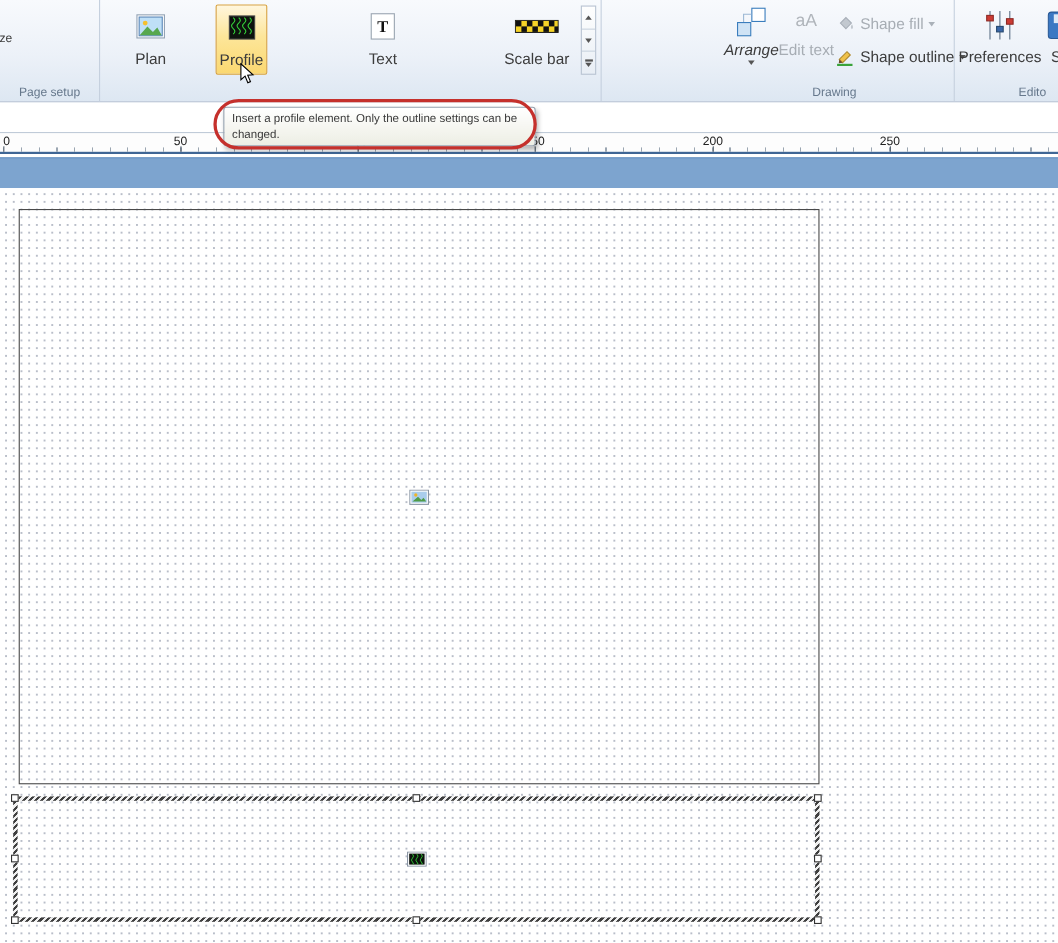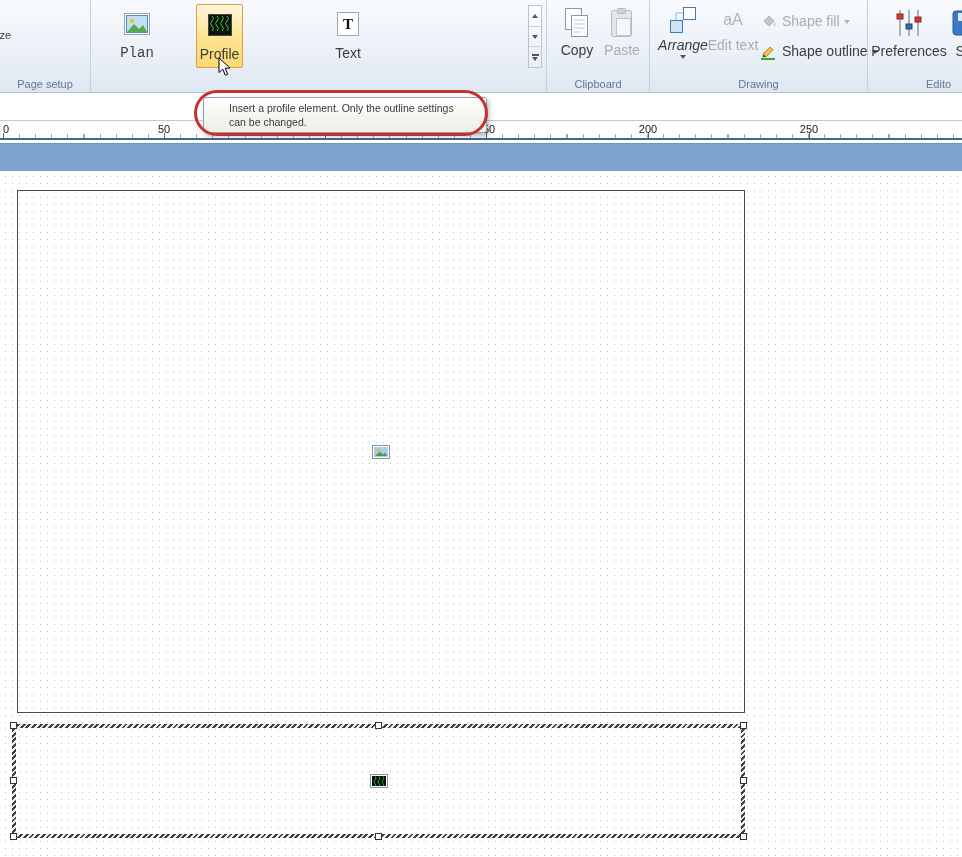--- a/index.html
+++ b/index.html
@@ -75,21 +75,21 @@
     position: absolute; left: 12px; top: 553px; width: 733px; height: 114px;
     border: 4px solid #555;
     border-image: repeating-linear-gradient(135deg, #3f3f3f 0 2px, #efefef 2px 4px) 4;
   }
   .handle {
     position: absolute; width: 7px; height: 7px; background: #fff; border: 1px solid #333;
   }
   .center-icon { position: absolute; left: 50%; top: 50%; transform: translate(-50%, -50%); line-height: 0; }
   
   .tooltip {
-    position: absolute; left: 203px; top: 97px; width: 284px; padding: 3px 25px;
+    position: absolute; left: 203px; top: 97px; width: 284px; padding: 3px 7px;
     font-size: 10.5px; color: #3a3a3a; line-height: 1.35;
     background: linear-gradient(#ffffff, #edeee4);
     border: 1px solid #94a0ad; border-radius: 3px;
     box-shadow: 2px 3px 5px rgba(0,0,0,.28); z-index: 50;
   }
   .annotation {
     position: absolute; left: 194px; top: 90px; width: 294px; height: 46px;
     border: 3px solid #c5302c; border-radius: 23px; z-index: 60; pointer-events: none;
   }
   .cursor { position: absolute; left: 218px; top: 57px; z-index: 100; pointer-events: none; line-height: 0; }
@@ -99,21 +99,21 @@
 
 <div class="ribbon">
 
   <div class="group" style="left:0;width:91px;">
     <span style="position:absolute;left:-3px;top:29px;">ize</span>
     <div class="group-label">Page setup</div>
   </div>
 
   <div class="group" style="left:91px;width:456px;">
 
-    <div class="bigbtn" style="left:19px;top:4px;width:54px;height:64px;font-family:Liberation Mono, monospace;">
+    <div class="bigbtn" style="left:19px;top:4px;width:54px;height:64px;">
       <span class="iconzone">
         <svg width="28" height="26" viewBox="0 0 28 26">
           <rect x="1.5" y="2.5" width="25" height="21" fill="#fff" stroke="#93a3b5"></rect>
           <rect x="3.5" y="4.5" width="21" height="17" fill="#bfe0f7" stroke="#5b87b8"></rect>
           <circle cx="9" cy="10" r="2.2" fill="#f5c02e"></circle>
           <path d="M4 21 L11 13 L16 18 L20 14 L24 21 Z" fill="#57a84f"></path>
         </svg>
       </span>
       <span class="lbl">Plan</span>
     </div>
@@ -136,59 +136,52 @@
       <span class="iconzone">
         <svg width="24" height="26" viewBox="0 0 24 26">
           <rect x="1.5" y="1.5" width="21" height="23" fill="#fff" stroke="#9aa5b1"></rect>
           <text x="12" y="18" font-size="15" font-family="Liberation Serif, serif" font-weight="bold" fill="#111" text-anchor="middle">T</text>
         </svg>
       </span>
       <span class="lbl">Text</span>
     </div>
 
 
+    <div class="bigbtn" style="left:368px;top:4px;width:58px;height:64px;">
+      <span class="iconzone">
+        <svg width="40" height="12" viewBox="0 0 40 12">
+          <rect x="0.5" y="0.5" width="39" height="11" fill="#f5d327" stroke="#222"></rect>
+          <rect x="1" y="1" width="5" height="5" fill="#111"></rect>
+          <rect x="11" y="1" width="5" height="5" fill="#111"></rect>
+          <rect x="21" y="1" width="5" height="5" fill="#111"></rect>
+          <rect x="31" y="1" width="5" height="5" fill="#111"></rect>
+          <rect x="6" y="6" width="5" height="5" fill="#111"></rect>
+          <rect x="16" y="6" width="5" height="5" fill="#111"></rect>
+          <rect x="26" y="6" width="5" height="5" fill="#111"></rect>
+          <rect x="36" y="6" width="3.5" height="5" fill="#111"></rect>
+        </svg>
+      </span>
+      <span class="lbl">Scale bar</span>
+    </div>
 
     <div class="gallery">
       <div class="cell">
         <span class="caret caret-up"></span>
       </div>
       <div class="cell">
         <span class="caret"></span>
       </div>
       <div class="cell">
         <span class="morebar"></span>
         <span class="caret"></span>
       </div>
     </div>
 
   </div>
 
-  <div class="group" style="left:547px;width:103px;">
-    <div class="bigbtn" style="left:10px;top:5px;width:40px;height:62px;">
-      <span class="iconzone" style="height:36px;">
-        <svg width="30" height="32" viewBox="0 0 30 32">
-          <rect x="3.5" y="1.5" width="16" height="21" fill="#fff" stroke="#8c99a8"></rect>
-          <rect x="9.5" y="8.5" width="16" height="21" fill="#fff" stroke="#8c99a8"></rect>
-          <path d="M12 13 h11 M12 17 h11 M12 21 h11 M12 25 h7" stroke="#c3cad2"></path>
-        </svg>
-      </span>
-      <span class="lbl">Copy</span>
-    </div>
-    <div class="bigbtn" style="left:55px;top:5px;width:40px;height:62px;">
-      <span class="iconzone" style="height:36px;">
-        <svg width="30" height="32" viewBox="0 0 30 32">
-          <rect x="4.5" y="3.5" width="20" height="26" rx="2" fill="#e4e7ea" stroke="#b3bac2"></rect>
-          <rect x="10.5" y="1.5" width="8" height="5" rx="1" fill="#cdd3da" stroke="#b3bac2"></rect>
-          <rect x="9.5" y="11.5" width="14" height="17" fill="#f6f7f8" stroke="#c0c6cd"></rect>
-        </svg>
-      </span>
-      <span class="lbl grayed">Paste</span>
-    </div>
-    <div class="group-label">Clipboard</div>
-  </div>
 
   <div class="group" style="left:650px;width:218px;">
     <div class="bigbtn" style="left:10px;top:4px;width:46px;height:66px;font-style:italic;">
       <span class="iconzone" style="height:32px;">
         <svg width="30" height="30" viewBox="0 0 30 30">
           <rect x="15.5" y="2.5" width="12" height="12" fill="#fff" stroke="#3a7dbd"></rect>
           <rect x="2.5" y="15.5" width="12" height="12" fill="#cfe3f5" stroke="#3a7dbd"></rect>
           <path d="M8 15 V8 H15" stroke="#9bb7d4" fill="none"></path>
         </svg>
       </span>

